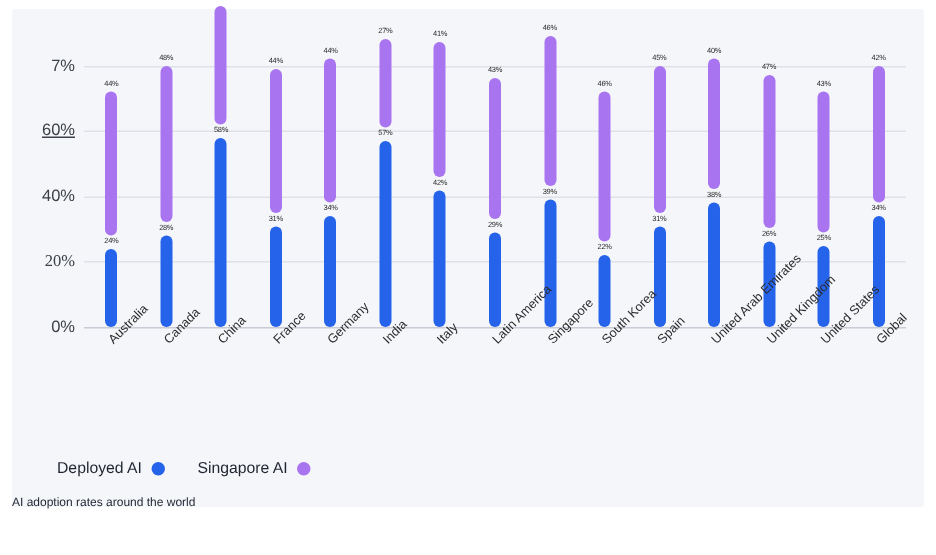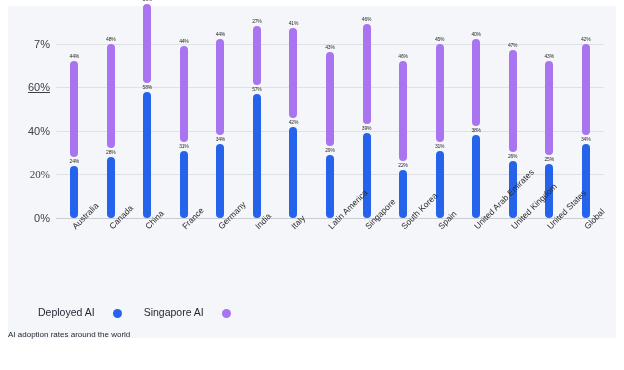--- a/index.html
+++ b/index.html
@@ -95,22 +95,22 @@
   
   #legend {
     position: absolute;
     left: 30px; top: 300px;
     display: flex;
     align-items: center;
     gap: 22px;
   }
   .legend-item {
     display: flex;
-    align-items: flex-end;
-    gap: 18px;
+    align-items: center;
+    gap: 6px;
     font-size: 10.5px;
     color: #1f2430;
   }
   .legend-dot {
     width: 9px; height: 9px;
     border-radius: 50%;
     display: inline-block;
   }
   
   #caption {

